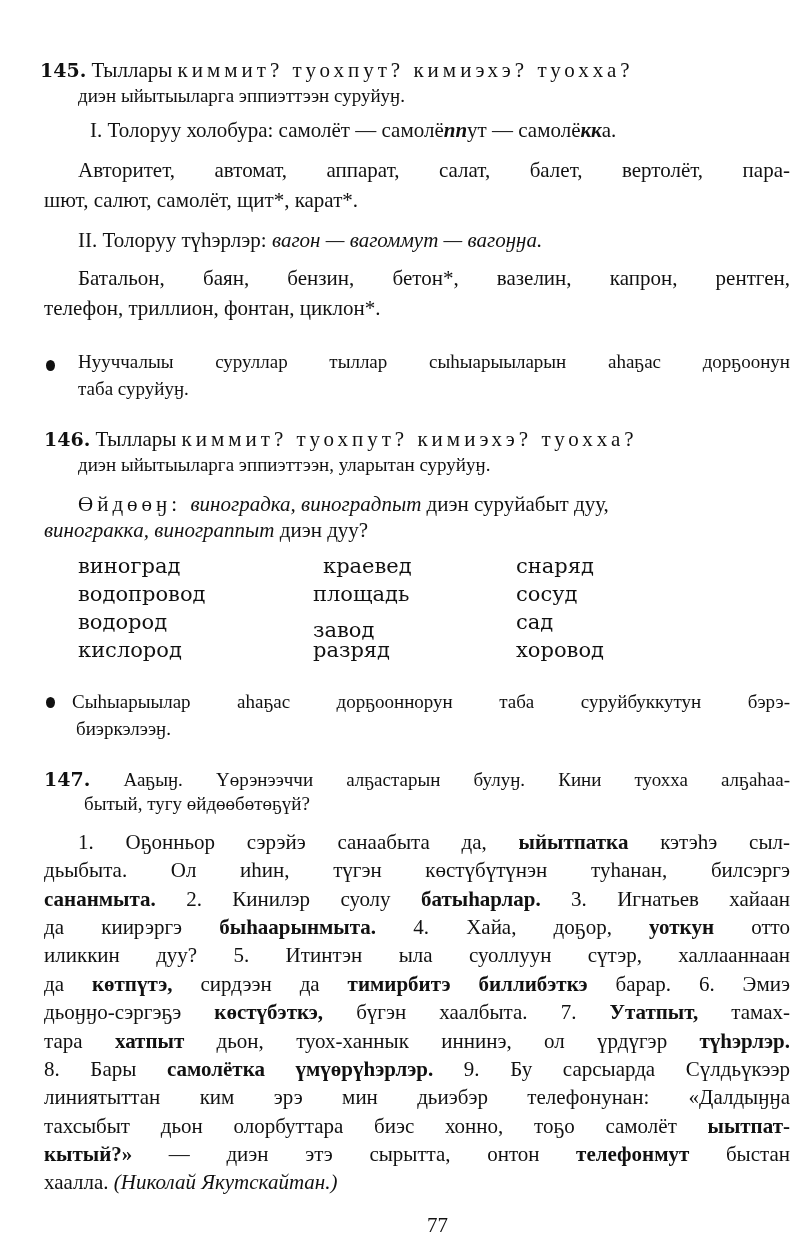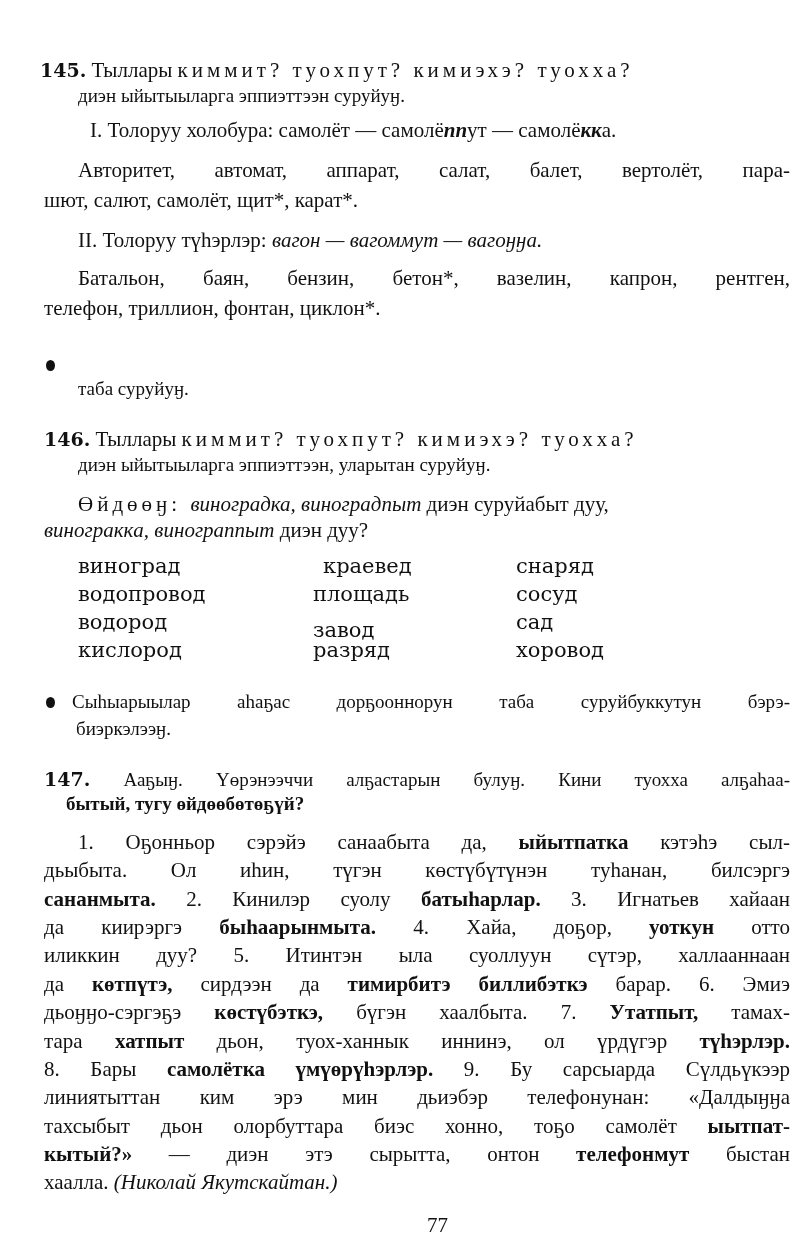--- a/index.html
+++ b/index.html
@@ -46,20 +46,21 @@
   <div class="line" style="left:44px; top:186px;">шют, салют, самолёт, щит*, карат*.</div>
 
   <div class="line" style="left:78px; top:226px;">
     <span>II. Толоруу түһэрлэр: </span><span class="i">вагон — вагоммут — вагоӈӈа.</span>
   </div>
 
   <div class="line justify" style="left:78px; top:264px; width:712px;">Батальон, баян, бензин, бетон*, вазелин, капрон, рентген,</div>
   <div class="line" style="left:44px; top:294px;">телефон, триллион, фонтан, циклон*.</div>
 
   <div class="bullet" style="left:46px; top:360px;"></div>
+  <div class="line sm justify" style="left:78px; top:348px; width:712px;">Нууччалыы суруллар тыллар сыһыарыыларын аһаҕас дорҕоонун</div>
   <div class="line sm" style="left:78px; top:375px;">таба суруйуӈ.</div>
 
   <div class="line" style="left:44px; top:425px;">
     <span class="ex-num">146.</span>
     <span>Тыллары </span><span class="spaced">киммит? туохпут? кимиэхэ? туохха?</span>
   </div>
   <div class="line sm" style="left:78px; top:451px;">диэн ыйытыыларга эппиэттээн, уларытан суруйуӈ.</div>
 
   <div class="line" style="left:78px; top:490px;">
     <span class="spaced">Өйдөөӈ: </span><span class="i">виноградка, виноградпыт</span><span> диэн суруйабыт дуу,</span>
@@ -86,21 +87,21 @@
   </div>
 
   <div class="bullet" style="left:46px; top:697px;"></div>
   <div class="line sm justify" style="left:72px; top:688px; width:718px;">Сыһыарыылар аһаҕас дорҕооннорун таба суруйбуккутун бэрэ-</div>
   <div class="line sm" style="left:76px; top:715px;">биэркэлээӈ.</div>
 
   <div class="line sm justify" style="left:44px; top:765px; width:746px;">
     <span class="ex-num">147.</span>
     <span>Ааҕыӈ. Үөрэнээччи алҕастарын булуӈ. Кини туохха алҕаһаа-</span>
   </div>
-  <div class="line sm" style="left:66px; top:790px;font-weight:bold;">бытый, тугу өйдөөбөтөҕүй?</div>
+  <div class="line sm" style="left:84px; top:790px;">бытый, тугу өйдөөбөтөҕүй?</div>
 
   <div id="text147">
       <div class="line justify" style="left: 78px; top: 828px; width: 712px;"><span>1. Оҕонньор сэрэйэ санаабыта да, </span><span class="b">ыйытпатка</span><span> кэтэһэ сыл-</span></div>
       <div class="line justify" style="left: 44px; top: 856px; width: 746px;"><span>дьыбыта. Ол иһин, түгэн көстүбүтүнэн туһанан, билсэргэ</span></div>
       <div class="line justify" style="left: 44px; top: 885px; width: 746px;"><span class="b">сананмыта.</span><span> 2. Кинилэр суолу </span><span class="b">батыһарлар.</span><span> 3. Игнатьев хайаан</span></div>
       <div class="line justify" style="left: 44px; top: 913px; width: 746px;"><span>да киирэргэ </span><span class="b">быһаарынмыта.</span><span> 4. Хайа, доҕор, </span><span class="b">уоткун</span><span> отто</span></div>
       <div class="line justify" style="left: 44px; top: 941px; width: 746px;"><span>иликкин дуу? 5. Итинтэн ыла суоллуун сүтэр, халлааннаан</span></div>
       <div class="line justify" style="left: 44px; top: 970px; width: 746px;"><span>да </span><span class="b">көтпүтэ,</span><span> сирдээн да </span><span class="b">тимирбитэ биллибэткэ</span><span> барар. 6. Эмиэ</span></div>
       <div class="line justify" style="left: 44px; top: 998px; width: 746px;"><span>дьоӈӈо-сэргэҕэ </span><span class="b">көстүбэткэ,</span><span> бүгэн хаалбыта. 7. </span><span class="b">Утатпыт,</span><span> тамах-</span></div>
       <div class="line justify" style="left: 44px; top: 1027px; width: 746px;"><span>тара </span><span class="b">хатпыт</span><span> дьон, туох-ханнык иннинэ, ол үрдүгэр </span><span class="b">түһэрлэр.</span></div>

